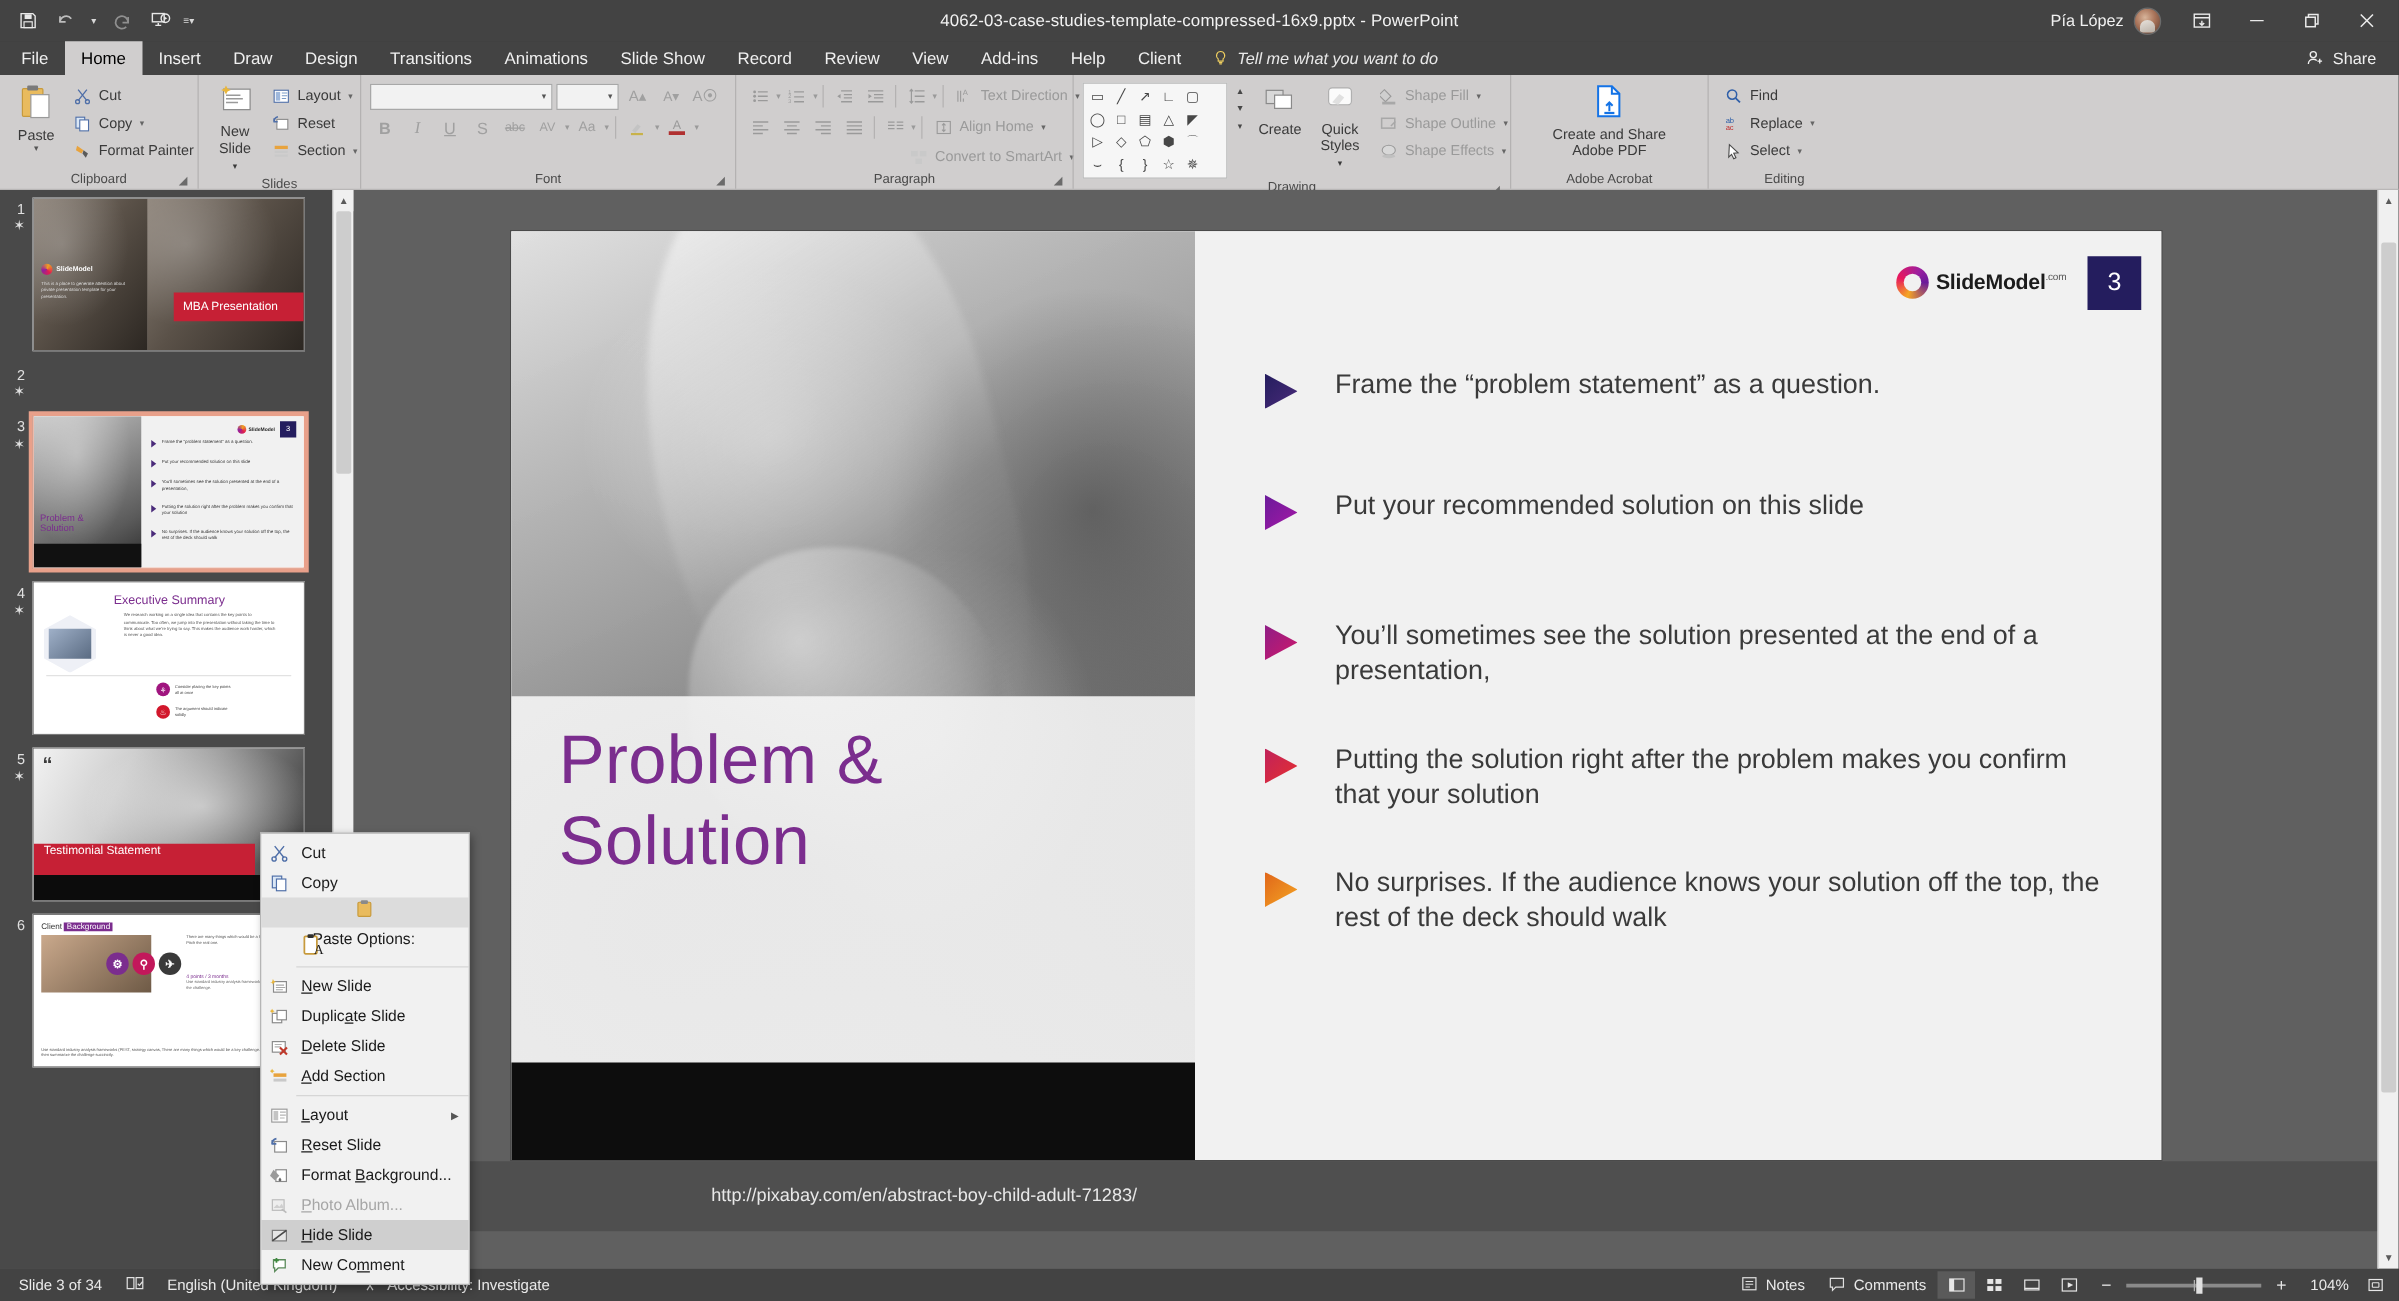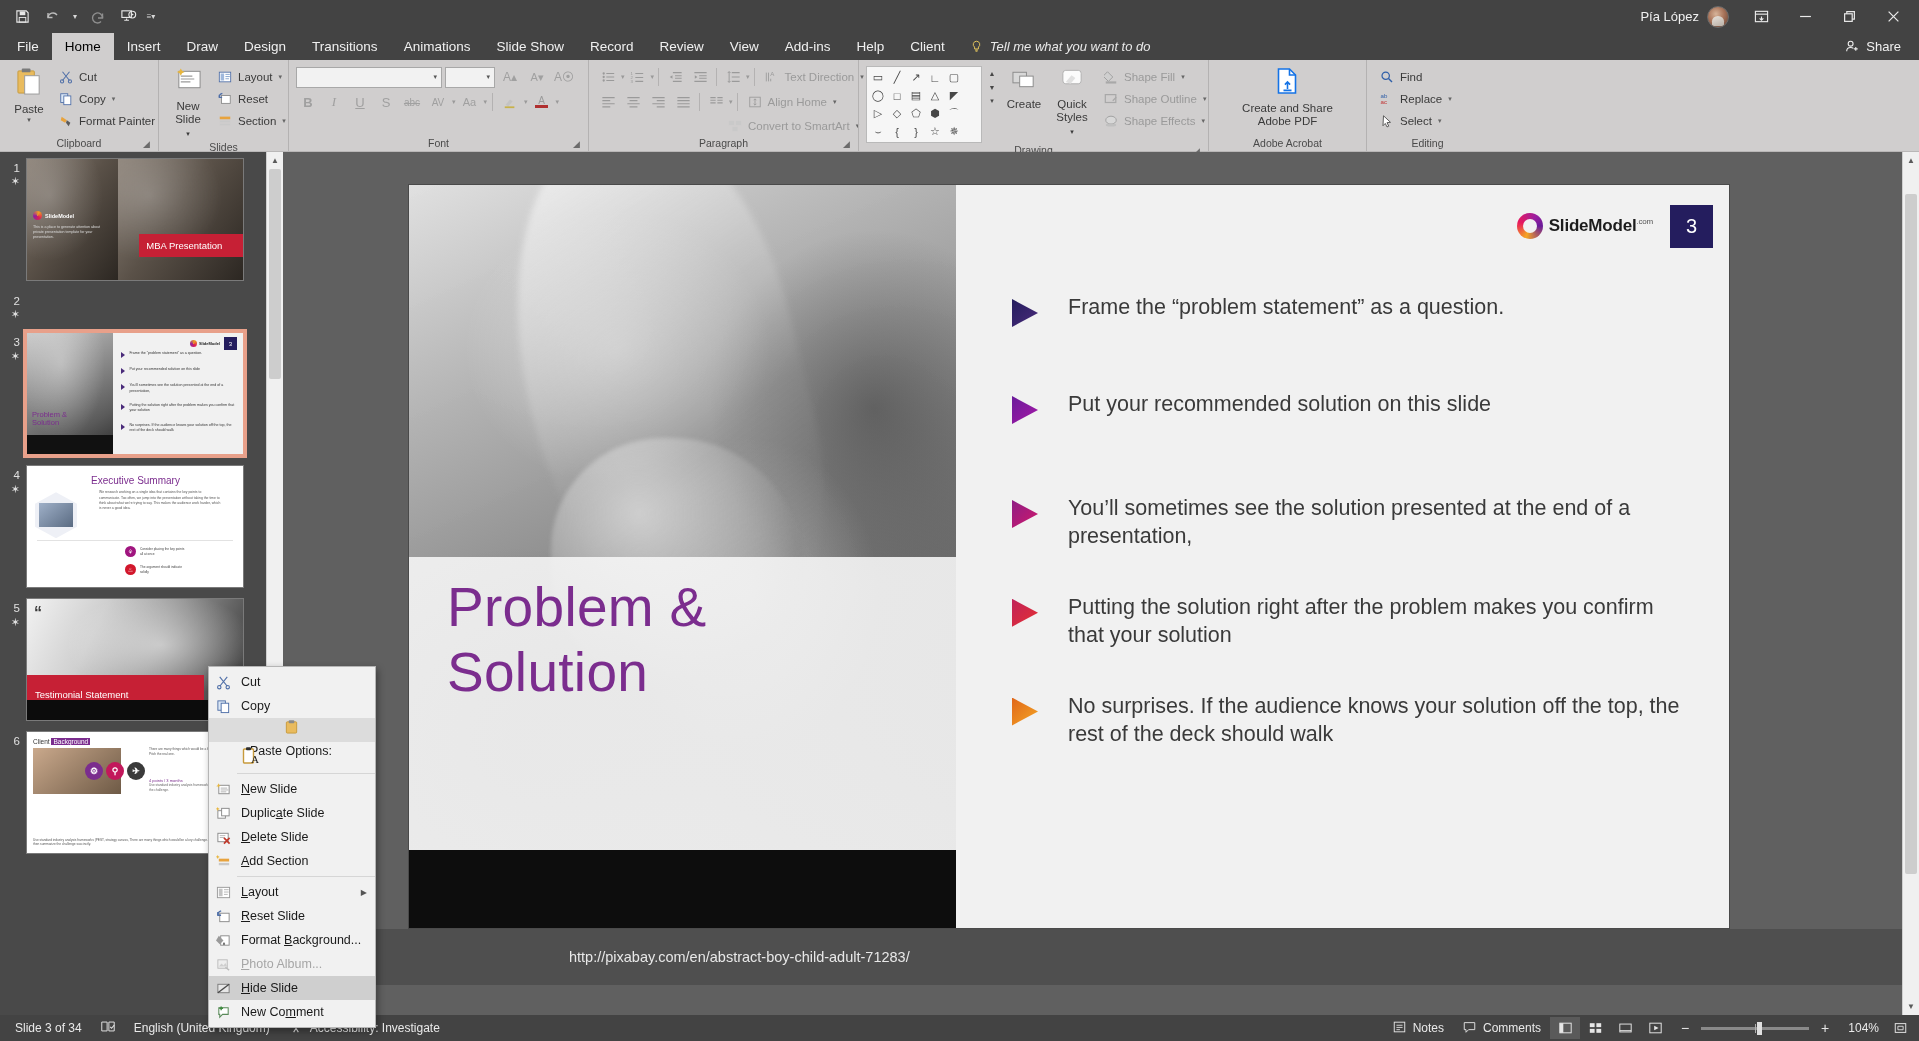--- a/index.html
+++ b/index.html
@@ -199,21 +199,21 @@
   .t4 .line { position:absolute; left:10px; right:10px; height:1px; background:#e2e2e2; }
 
   
   .t5 { height:100%; position:relative;
     background: linear-gradient(120deg,#efefef 0%,#d8d8d8 35%,#bdbdbd 60%,#3a3a3a 100%); }
   .t5 .ph { position:absolute; inset:0;
     background: radial-gradient(ellipse at 62% 38%, rgba(255,255,255,.5), transparent 50%),
                 linear-gradient(115deg,#f2f2f2 0%,#cfcfcf 30%,#9a9a9a 55%,#2a2a2a 100%); }
   .t5 .quote { position:absolute; left:7px; top:8px; color:#3a3a3a; font-size:16px; line-height:.7; font-weight:bold;}
   .t5 .redband { position:absolute; left:0; bottom:17%; width:82%; height:20%;
-    background:#c62035; display:flex; align-items:flex-end; padding-left:8px; }
+    background:#c62035; display:flex; align-items:flex-start; padding-left:8px; }
   .t5 .redband span { color:#fff; font-size:9.5px; }
   .t5 .blk { position:absolute; left:0; right:0; bottom:0; height:17%; background:#0c0c0c; }
 
   
   .t6 { height:100%; background:#fff; position:relative; padding:6px; }
   .t6 .h { font-size:6.5px; }
   .t6 .h .a { color:#333; } .t6 .h .b { background:#7b2d8e; color:#fff; padding:0 2px; }
   .t6 .ch { position:absolute; right:8px; top:6px; font-size:6px; color:#c62035; }
   .t6 .chp { position:absolute; right:8px; top:15px; width:86px; font-size:3.2px; color:#555; line-height:1.5; }
   .t6 .pic { position:absolute; left:6px; top:16px; width:88px; height:46px;
@@ -396,20 +396,21 @@
       <div class="qat-btn">
         <svg width="17" height="17" viewBox="0 0 18 18">
             <rect x="2" y="3" width="10" height="7" fill="none" stroke="#e8e8e8" stroke-width="1.2"></rect>
             <path d="M7 11v2M4.5 13h5" stroke="#e8e8e8" stroke-width="1.2" fill="none"></path>
             <circle cx="13" cy="7" r="3.6" fill="none" stroke="#e8e8e8" stroke-width="1.2"></circle>
             <path d="M12 5.4l2.6 1.6-2.6 1.6z" fill="#e8e8e8"></path>
           </svg>
       </div>
       <div class="qat-caret">≡▾</div>
     </div>
+    <div class="title-text">4062-03-case-studies-template-compressed-16x9.pptx  -  PowerPoint</div>
     <div class="title-right">
       <div class="acct">
         <span>Pía López</span>
         <span class="avatar"></span>
       </div>
       <div class="win-btn">
         <svg width="15" height="15" viewBox="0 0 16 16">
             <rect x="1.5" y="2.5" width="13" height="11" fill="none" stroke="#eaeaea" stroke-width="1.2"></rect>
             <path d="M1.5 5.5h13" stroke="#eaeaea" stroke-width="1.2"></path>
             <path d="M8 12V8m-2 2l2 2 2-2" stroke="#eaeaea" stroke-width="1.2" fill="none"></path>

